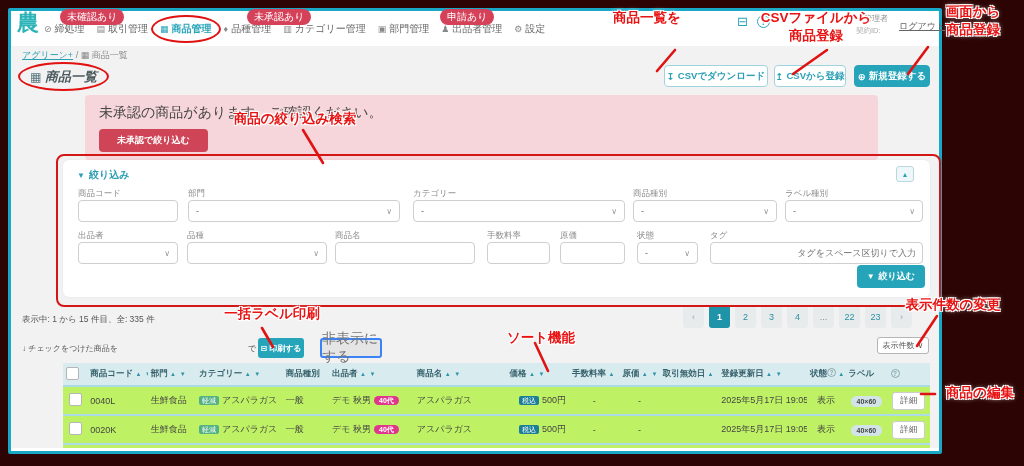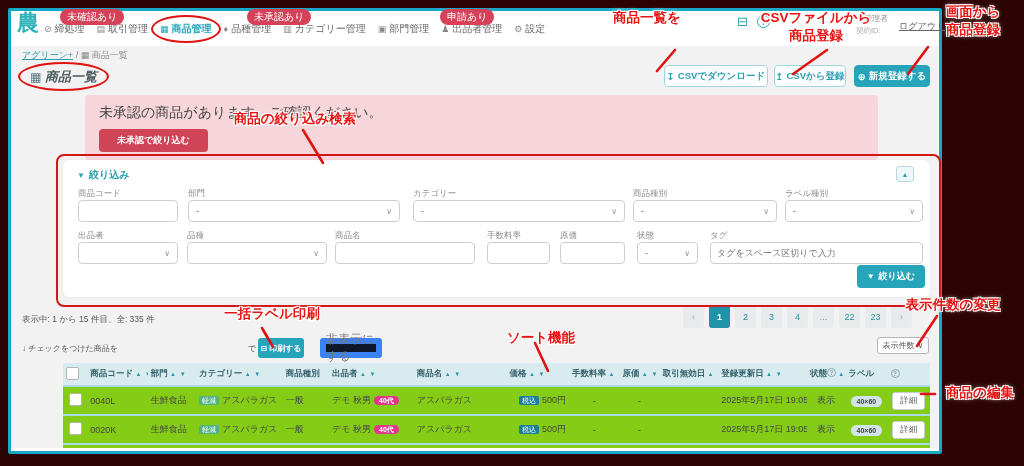--- a/index.html
+++ b/index.html
@@ -36,42 +36,42 @@
   .alert{left:85px;top:95px;width:793px;height:65px;background:#f6d6da;border-radius:4px;box-sizing:border-box;padding:9px 14px;}
   .alert-msg{font-size:14px;color:#444;}
   .alert-btn{margin-top:7px;display:inline-block;background:#cf4456;color:#fff;font-size:9px;font-weight:bold;padding:5px 18px;border-radius:4px;cursor:pointer;}
   
   .filter-card{left:63px;top:160px;width:867px;height:137px;background:#fff;border-radius:6px;box-shadow:0 0 2px rgba(0,0,0,.08);}
   .red-frame{position:absolute;left:56px;top:154px;width:881px;height:149px;border:2.5px solid #d31616;border-radius:8px;pointer-events:none;z-index:40;}
   .filter-title{position:absolute;left:14px;top:8px;font-size:10px;color:#2b9fb3;font-weight:bold;display:flex;gap:4px;align-items:center;}
   .collapse-btn{position:absolute;right:16px;top:6px;width:16px;height:14px;border:1px solid #bcd6de;border-radius:3px;background:#eef7f9;color:#2b9fb3;font-size:8px;display:flex;align-items:center;justify-content:center;cursor:pointer;}
   .f-label{position:absolute;font-size:8.5px;color:#8a8a8a;white-space:nowrap;}
   .f-input,.f-select{position:absolute;height:22px;box-sizing:border-box;background:#fff;border:1px solid #cfcfcf;border-radius:4px;font-size:9px;color:#666;}
-  .f-input{padding:0 6px;font-family:inherit;}
+  .f-input{padding:0 6px;font-family:inherit;text-align:right;}
   .f-select{display:flex;align-items:center;justify-content:space-between;padding:0 7px;cursor:pointer;}
   .f-select .chev{color:#999;font-size:8px;}
   .filter-submit{position:absolute;right:5px;bottom:9px;background:#26a5ba;color:#fff;font-size:9px;font-weight:bold;border-radius:4px;padding:5px 10px;display:flex;gap:4px;align-items:center;cursor:pointer;}
   .funnel{font-size:8px;}
   
   .meta{left:22px;top:314px;font-size:8.5px;color:#555;}
   .pagination{left:683px;top:305px;display:flex;gap:5px;}
   .pg{min-width:21px;height:23px;box-sizing:border-box;border-radius:3px;background:#e8ebec;color:#2b8fa3;font-size:9px;display:flex;align-items:center;justify-content:center;padding:0 5px;cursor:pointer;}
   .pg.active{background:#1f93a8;color:#fff;font-weight:bold;}
   .pg.nav-arr{color:#7fa9b3;}
   .pg.dots{color:#888;}
   .toolbar-text{font-size:8px;color:#555;}
   .tb-select{left:158px;top:338px;width:86px;height:20px;}
   .btn-print{left:258px;top:338px;width:46px;height:20px;background:#26a5ba;color:#fff;border-radius:3px;font-size:8px;font-weight:bold;display:flex;align-items:center;justify-content:center;gap:2px;cursor:pointer;}
-  .btn-hide{left:320px;top:338px;width:62px;height:20px;background:#0f172a;color:#777;border:6px solid #3b82f6;box-sizing:border-box;border-radius:3px;font-size:12px;display:flex;align-items:center;justify-content:center;cursor:pointer;}
+  .btn-hide{left:320px;top:338px;width:62px;height:20px;background:#e5e5e5;color:#777;border:2px solid #3b82f6;box-sizing:border-box;border-radius:3px;font-size:14px;display:flex;align-items:center;justify-content:center;cursor:pointer;}
   .btn-pagesize{left:877px;top:337px;width:52px;height:17px;background:#fff;border:1px solid #b5b5b5;box-sizing:border-box;border-radius:3px;font-size:8px;color:#555;display:flex;align-items:center;justify-content:center;gap:3px;cursor:pointer;}
   
   .tablewrap{left:63px;top:363px;width:867px;height:85px;overflow:hidden;background:#fff;}
   table.grid{border-collapse:collapse;width:867px;table-layout:fixed;}
   .grid th{background:#d8ecf0;color:#37616b;font-size:8.5px;font-weight:bold;height:22px;text-align:left;padding:0 3px;white-space:nowrap;overflow:hidden;}
-  .grid td{background:#84cc16;font-size:9px;color:#444;height:27px;padding:0 3px;border-top:2px solid #aadbe6;white-space:nowrap;overflow:hidden;}
+  .grid td{background:#bef264;font-size:9px;color:#444;height:27px;padding:0 3px;border-top:2px solid #aadbe6;white-space:nowrap;overflow:hidden;}
   .sort{color:#2e93a8;font-size:6px;letter-spacing:1px;}
   .hhelp{display:inline-flex;width:9px;height:9px;border:1px solid #8aa7ad;border-radius:50%;font-size:6.5px;color:#8aa7ad;align-items:center;justify-content:center;box-sizing:border-box;vertical-align:1px;}
   .cb{display:inline-block;width:11px;height:11px;border:1px solid #b5b5b5;border-radius:2px;background:#fff;cursor:pointer;}
   .badge-green{background:#53b183;color:#fff;font-size:7px;border-radius:2px;padding:1px 3px;margin-right:3px;}
   .badge-pink{background:#e0368c;color:#fff;font-size:7px;font-weight:bold;border-radius:8px;padding:1px 5px;margin-left:3px;}
   .badge-tax{background:#1b7f98;color:#fff;font-size:7px;border-radius:2px;padding:1px 3px;margin-right:3px;}
   .pill-label{background:#d2e4e8;color:#444;font-size:7px;font-weight:bold;border-radius:8px;padding:2px 6px;}
   .btn-detail{display:inline-block;border:1px solid #ccc;border-radius:3px;background:#fff;color:#555;font-size:8.5px;padding:2px 7px;cursor:pointer;}
   td.r{text-align:right;} td.c{text-align:center;} .date{font-size:7.5px;}
   

